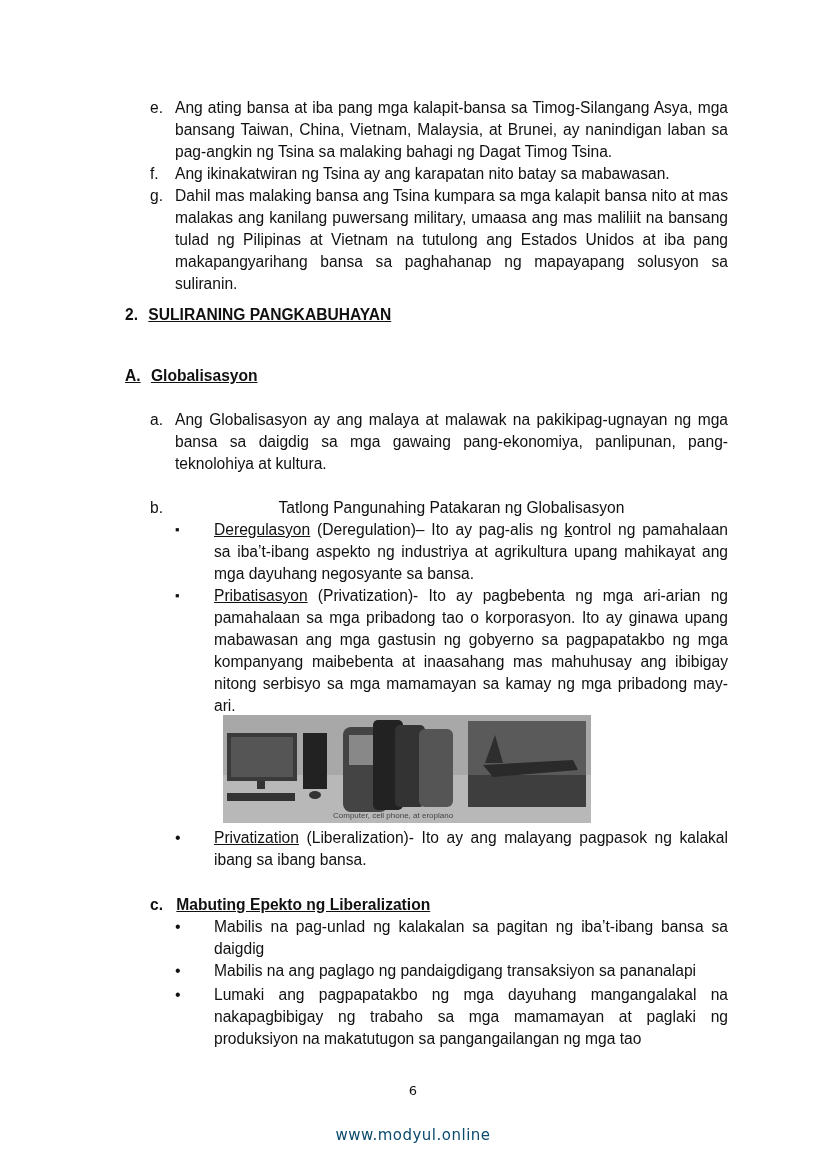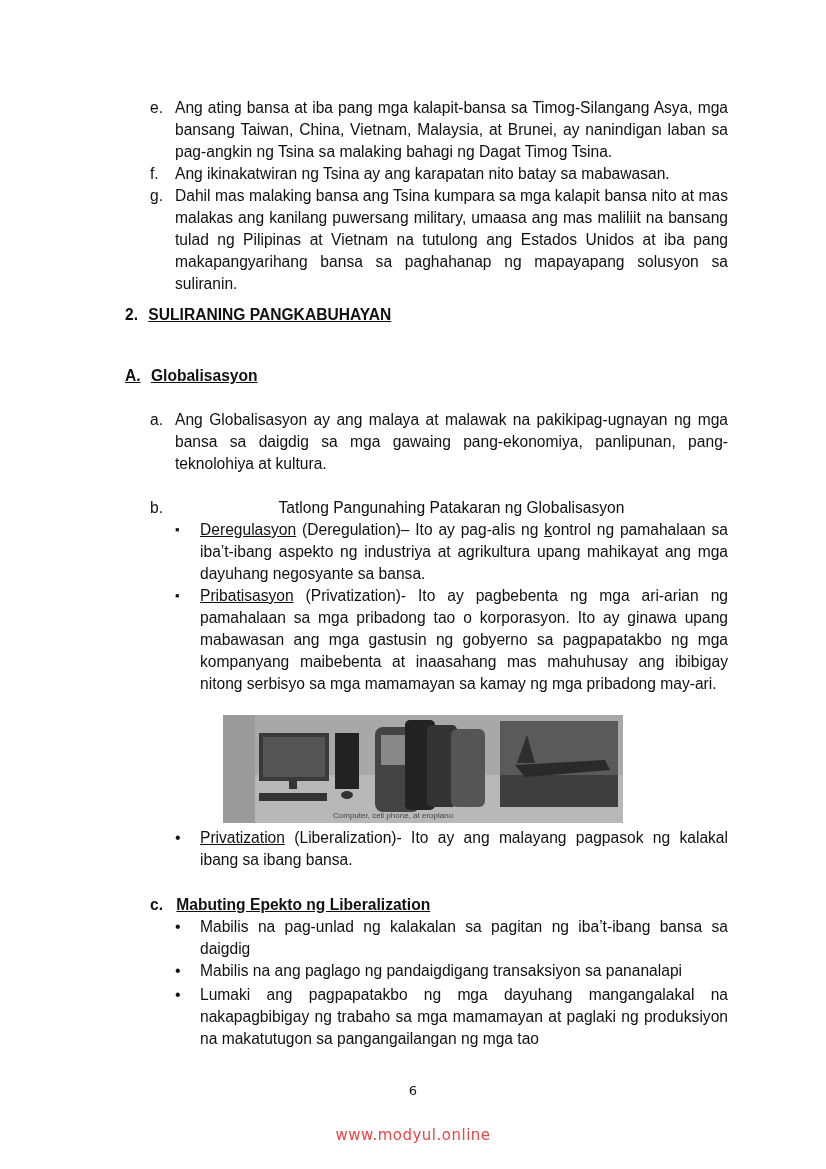--- a/index.html
+++ b/index.html
@@ -6,29 +6,29 @@
   body { width: 826px; height: 1169px; position: relative; overflow: hidden;
          font-family: "Liberation Sans", sans-serif; color: #111; font-size: 15.6px; }
   .page { position: absolute; left: 0; top: 0; width: 826px; height: 1169px; }
   .item { position: absolute; left: 150px; width: 578px; line-height: 22px; }
   .item .mark { position: absolute; left: 0; top: 0; width: 24px; }
   .item .text { margin-left: 25px; text-align: justify; }
   .heading { position: absolute; font-weight: bold; line-height: 22px; }
   .heading .u { text-decoration: underline; }
   .sub { position: absolute; left: 175px; width: 553px; line-height: 22px; }
   .sub .mark { position: absolute; left: 0; top: 0; width: 20px; font-size: 13px; }
-  .sub .text { margin-left: 25px; text-align: justify; }
+  .sub .text { margin-left: 39px; text-align: justify; }
   .u { text-decoration: underline; }
   .figure { position: absolute; left: 223px; top: 715px; width: 368px; height: 108px;
-            background: #9a9a9a; overflow: hidden; padding-left: 32px; }
+            background: #9a9a9a; overflow: hidden; }
   .fig-caption { position: absolute; left: 110px; bottom: 3px; font-size: 8px; color: #444; }
   .page-num { position: absolute; left: 0; width: 826px; top: 1083px; text-align: center;
               font-family: "DejaVu Sans", sans-serif; font-size: 13px; color: #111; }
   .watermark { position: absolute; left: 0; width: 826px; top: 1126px; text-align: center;
-               font-family: "DejaVu Sans", sans-serif; font-size: 15px; color: #ef4444; letter-spacing: 0.5px; }
+               font-family: "DejaVu Sans", sans-serif; font-size: 15px; color: #0c4a6e; letter-spacing: 0.5px; }
 </style>
 </head>
 <body>
 
 <div class="page">
 
   <div class="item" style="top:97px;">
     <span class="mark">e.</span>
     <div class="text">Ang ating bansa at iba pang mga kalapit-bansa sa Timog-Silangang Asya, mga bansang Taiwan, China, Vietnam, Malaysia, at Brunei, ay nanindigan laban sa pag-angkin ng Tsina sa malaking bahagi ng Dagat Timog Tsina.</div>
   </div>

